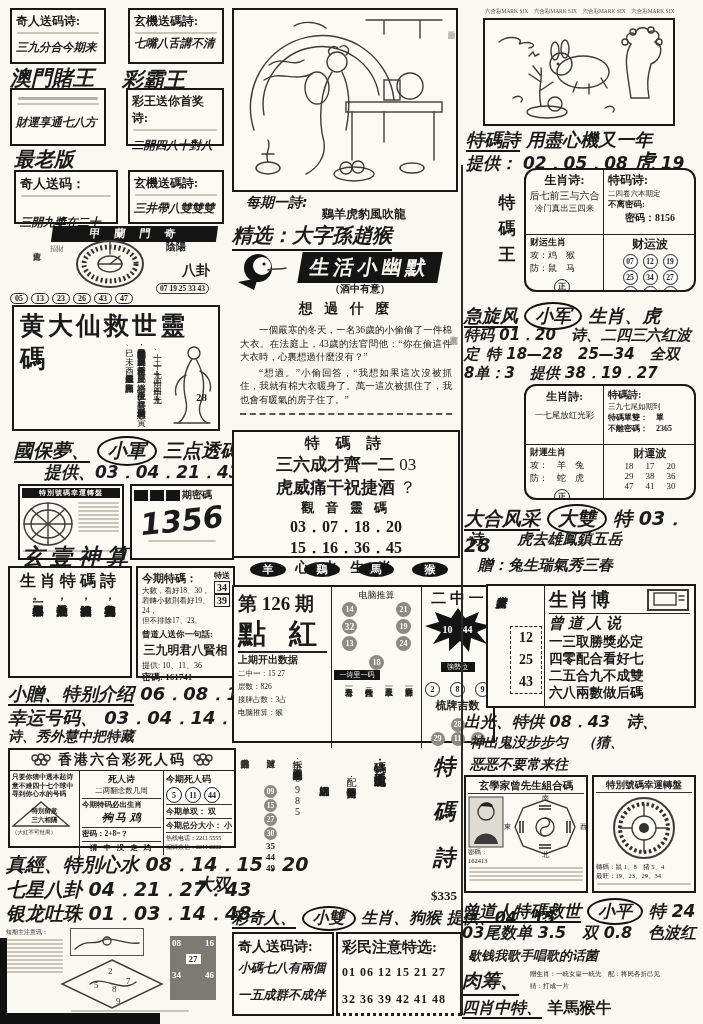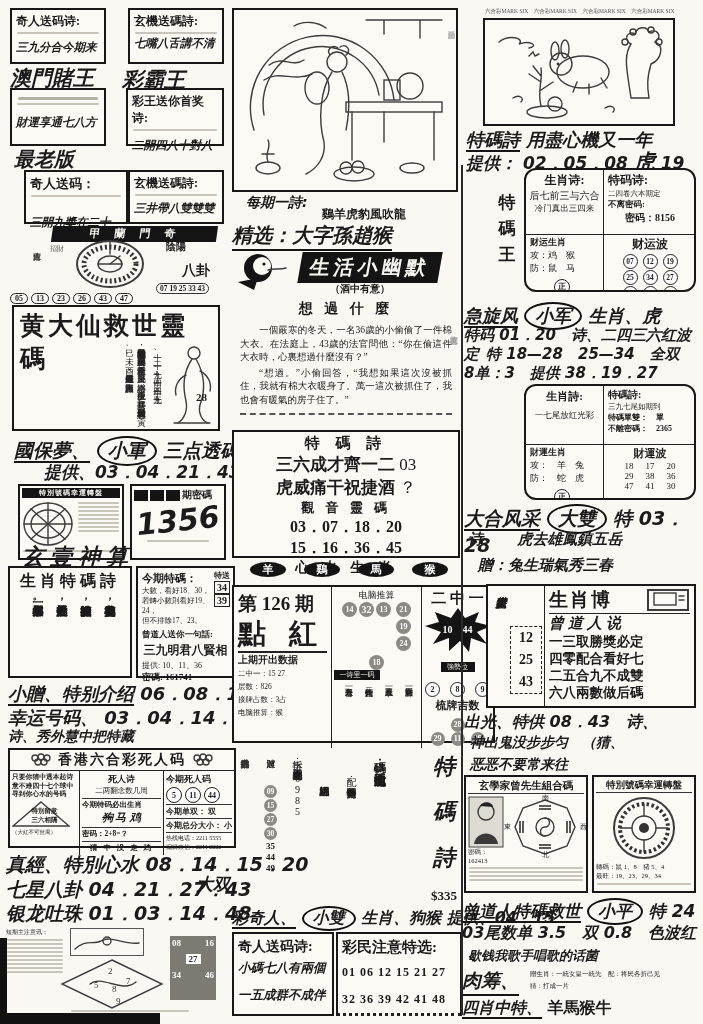--- a/index.html
+++ b/index.html
@@ -46,21 +46,21 @@
     <div class="bar"></div>
     <div class="sbar"></div>
     <div class="hand" style="font-size:11.5px;margin-top:10px">財運享通七八方</div>
   </div>
   <div class="bx" style="left:126px;top:88px;width:98px;height:58px;padding:3px 4px">
     <div class="b" style="font-size:12px">彩王送你首奖诗:</div>
     <div class="sbar"></div>
     <div class="hand" style="font-size:11.5px;margin-top:7px">二開四八十對八</div>
   </div>
   <div class="abs hand" style="left:14px;top:146px;font-size:20px">最老版</div>
-  <div class="bx" style="left:24px;top:170px;width:104px;height:54px;padding:3px 4px">
+  <div class="bx" style="left:14px;top:170px;width:104px;height:54px;padding:3px 4px">
     <div class="b" style="font-size:13px">奇人送码：</div>
     <div class="sbar"></div>
     <div class="hand" style="font-size:11.5px;margin-top:18px">三開九獎在二十</div>
   </div>
   <div class="bx" style="left:128px;top:170px;width:96px;height:54px;padding:3px 4px">
     <div class="b" style="font-size:12px">玄機送碼詩:</div>
     <div class="sbar"></div>
     <div class="hand" style="font-size:11.5px;margin-top:5px">三井帶八雙雙雙</div>
   </div>
 
@@ -130,21 +130,21 @@
           <div class="sbar"></div>
           <div class="sbar"></div>
         <div class="sbar"></div>
           <div class="sbar"></div>
           <div class="sbar"></div>
           <div class="sbar"></div>
       </div>
     </div>
     <div class="sbar"></div>
   </div>
-  <div class="bx" style="left:130px;top:484px;width:96px;height:76px;padding:2px">
+  <div class="bx" style="left:130px;top:484px;width:104px;height:76px;padding:2px">
     <div style="display:flex;align-items:center;gap:2px">
       <span class="inv" style="width:14px;height:11px"></span>
       <span class="inv" style="width:14px;height:11px"></span>
       <span class="inv" style="width:14px;height:11px"></span>
       <span class="b" style="font-size:10px">期密碼</span>
     </div>
     <div class="hand c" style="font-size:30px;line-height:38px;transform:rotate(-6deg)">1356</div>
     <div class="sbar" style="width:70%;margin:0 auto"></div>
   </div>
 
@@ -367,21 +367,21 @@
       <div style="font-size:28px;font-weight:900;letter-spacing:8px;border-bottom:2px solid #222;line-height:34px">點 紅</div>
       <div class="b" style="font-size:10px;">上期开出数据</div>
       <div style="font-size:7.5px;line-height:13px">二中一：15 27</div>
       <div style="font-size:7.5px;line-height:13px">层数：826</div>
       <div style="font-size:7.5px;line-height:13px">接牌占数：3占</div>
       <div style="font-size:7.5px;line-height:13px">电脑推算：猴</div>
     </div>
     <div style="border-right:1.5px solid #222;padding:2px">
       <div class="c" style="font-size:9px">电脑推算</div>
       <div style="display:flex;justify-content:space-between;padding:0 8px">
-        <div style="display:flex;flex-direction:row;gap:2px">
+        <div style="display:flex;flex-direction:column;gap:2px">
           <span class="gnum" style="width:15px;height:15px;font-size:8px">14</span>
           <span class="gnum" style="width:15px;height:15px;font-size:10px">32</span>
           <span class="gnum" style="width:15px;height:15px;font-size:8px">13</span>
         </div>
         <div style="display:flex;flex-direction:column;gap:2px">
           <span class="gnum" style="width:15px;height:15px;font-size:8px">21</span>
           <span class="gnum" style="width:15px;height:15px;font-size:8px">19</span>
           <span class="gnum" style="width:15px;height:15px;font-size:8px">24</span>
         </div>
       </div>

